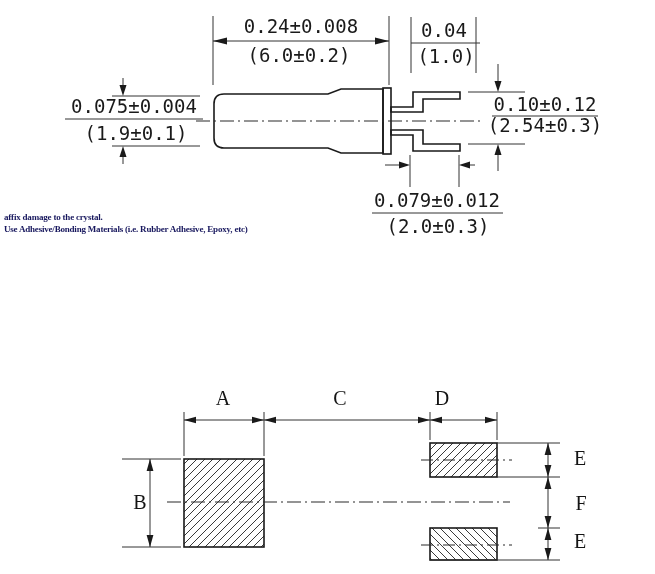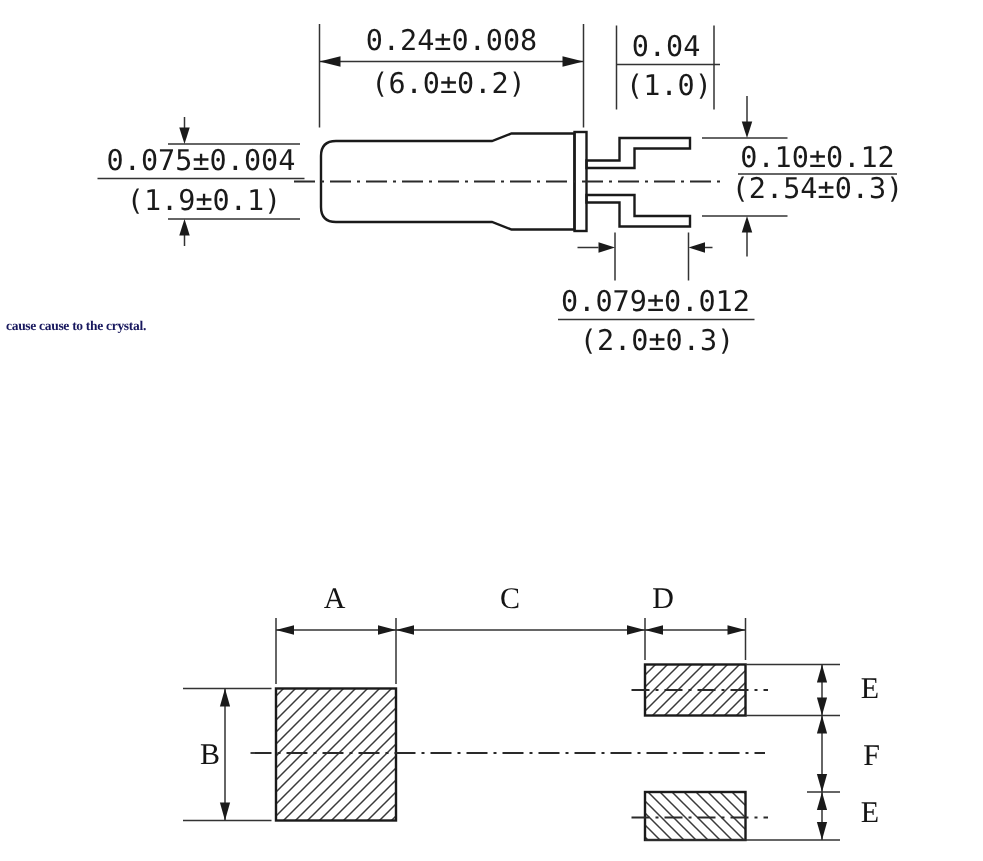--- a/index.html
+++ b/index.html
@@ -145,17 +145,18 @@
       <polygon points="548,528 544.6,516 551.4,516" fill="#1a1a1a"></polygon>
       <polygon points="548,528 544.6,540 551.4,540" fill="#1a1a1a"></polygon>
       <polygon points="548,560 544.6,548 551.4,548" fill="#1a1a1a"></polygon>
       <text class="patlabel" text-anchor="middle" x="580" y="465">E</text>
       <text class="patlabel" text-anchor="middle" x="581" y="510">F</text>
       <text class="patlabel" text-anchor="middle" x="580" y="548">E</text>
     </g>
   </svg>
 
   <div id="note-block">
-    <div>cause cause to the crystal.</div>
+    <div>affix damage to the crystal.</div>
+    <div>Use Adhesive/Bonding Materials (i.e. Rubber Adhesive, Epoxy, etc)</div>
   </div>
 
 
 </div>
 
 </body></html>

